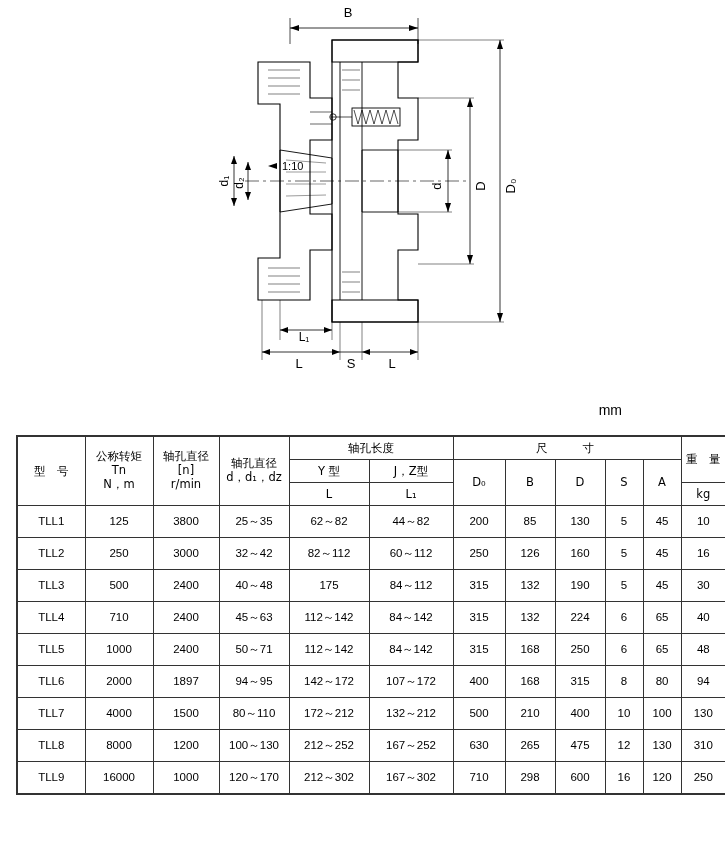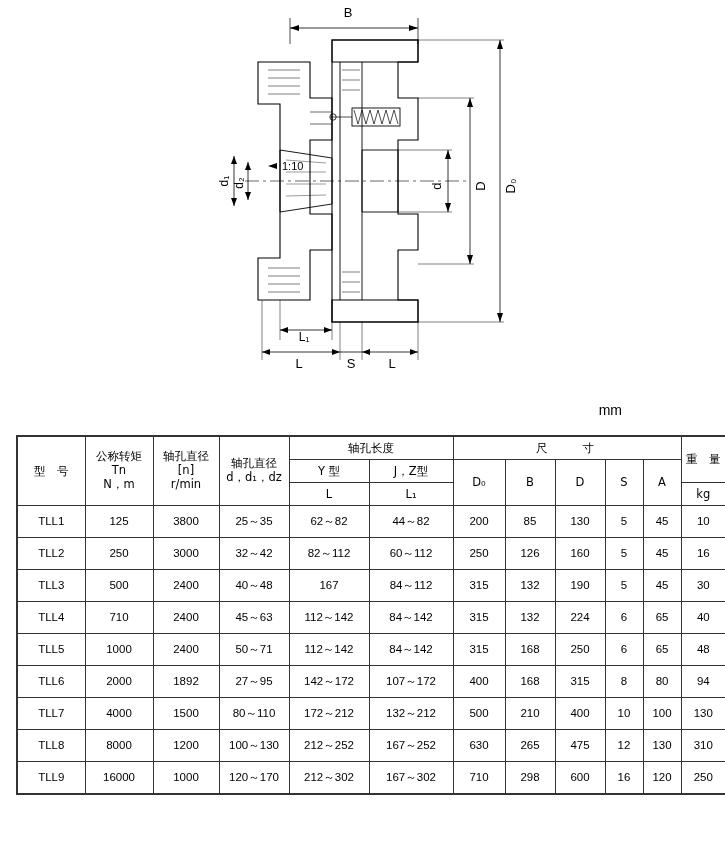--- a/index.html
+++ b/index.html
@@ -305,21 +305,21 @@
           <td>160</td>
           <td>5</td>
           <td>45</td>
           <td>16</td>
         </tr>
         <tr>
           <td>TLL3</td>
           <td>500</td>
           <td>2400</td>
           <td>40～48</td>
-          <td>167</td>
+          <td>175</td>
           <td>84～112</td>
           <td>315</td>
           <td>132</td>
           <td>190</td>
           <td>5</td>
           <td>45</td>
           <td>30</td>
         </tr>
         <tr>
           <td>TLL4</td>
@@ -345,22 +345,22 @@
           <td>315</td>
           <td>168</td>
           <td>250</td>
           <td>6</td>
           <td>65</td>
           <td>48</td>
         </tr>
         <tr>
           <td>TLL6</td>
           <td>2000</td>
-          <td>1892</td>
-          <td>27～95</td>
+          <td>1897</td>
+          <td>94～95</td>
           <td>142～172</td>
           <td>107～172</td>
           <td>400</td>
           <td>168</td>
           <td>315</td>
           <td>8</td>
           <td>80</td>
           <td>94</td>
         </tr>
         <tr>

